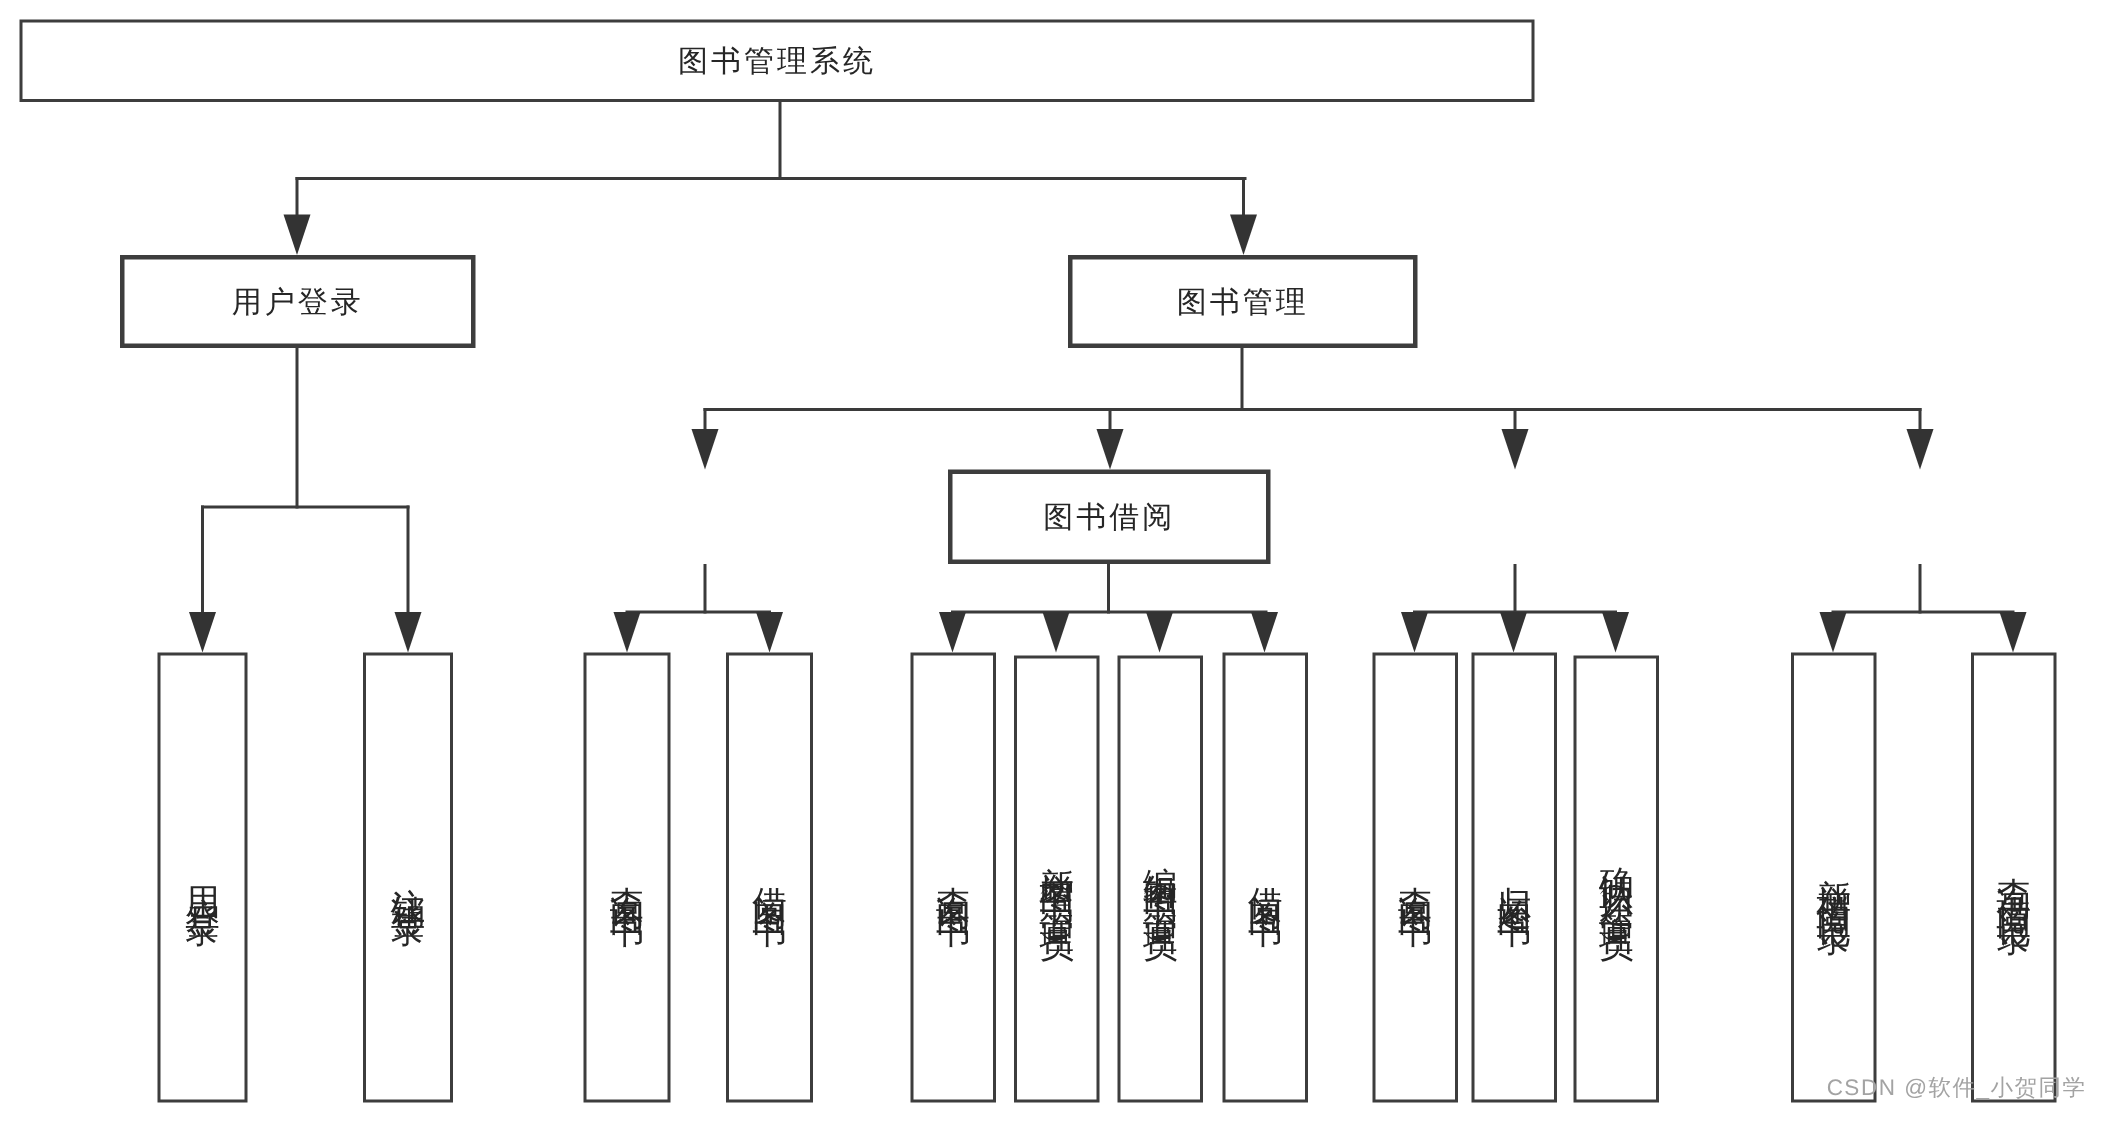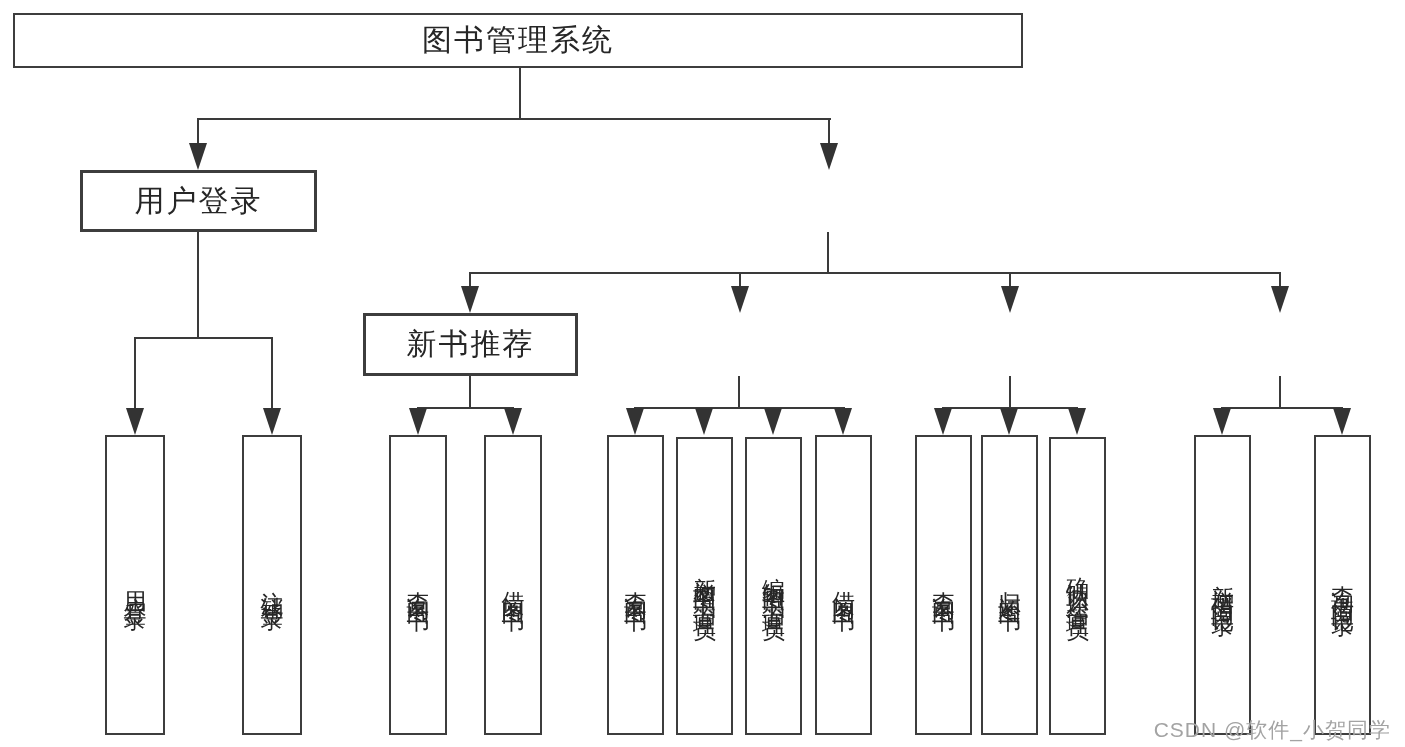--- a/index.html
+++ b/index.html
@@ -15,48 +15,51 @@
     border-left:9px solid transparent;
     border-right:9px solid transparent;
     border-top:27px solid #333333;
   }
   .box{
     position:absolute;background:#ffffff;border:2px solid #3d3d3d;
     display:flex;align-items:center;justify-content:center;
     color:#262626;box-sizing:border-box;
   }
   .b3{border-width:3px;}
-  .hbox{font-size:30px;letter-spacing:2px;white-space:nowrap;align-items:center;}
+  .hbox{font-size:20px;letter-spacing:2px;white-space:nowrap;align-items:center;}
   .vlabel{
     writing-mode:vertical-rl;text-orientation:mixed;
     font-size:23px;letter-spacing:6px;line-height:1;
   }
   .watermark{
     position:absolute;top:716px;right:14px;z-index:9;
-    color:#a3a3a3;font-size:21px;letter-spacing:1px;white-space:nowrap;
+    color:#a3a3a3;font-size:15px;letter-spacing:1px;white-space:nowrap;
   }
 </style>
 </head>
 <body>
 
 <div class="canvas">
 
   <div class="box hbox" style="left:13px;top:13px;width:1010px;height:55px;">
     <span>图书管理系统</span>
   </div>
 
   <div class="line" style="left:519px;top:68px;width:2px;height:52px;"></div>
   <div class="line" style="left:197px;top:118px;width:634px;height:2px;"></div>
   <div class="line" style="left:197px;top:118px;width:2px;height:27px;"></div>
   <div class="line" style="left:828px;top:118px;width:2px;height:27px;"></div>
   <div class="arrow" style="left:189px;top:143px;"></div>
   <div class="arrow" style="left:820px;top:143px;"></div>
 
   <div class="box hbox b3" style="left:80px;top:170px;width:237px;height:62px;">
     <span>用户登录</span>
+  </div>
+  <div class="box hbox b3" style="left:712px;top:170px;width:233px;height:62px;">
+    <span>图书管理</span>
   </div>
 
   <div class="line" style="left:197px;top:232px;width:2px;height:107px;"></div>
   <div class="line" style="left:134px;top:337px;width:139px;height:2px;"></div>
   <div class="line" style="left:134px;top:337px;width:2px;height:72px;"></div>
   <div class="line" style="left:271px;top:337px;width:2px;height:72px;"></div>
   <div class="arrow" style="left:126px;top:408px;"></div>
   <div class="arrow" style="left:263px;top:408px;"></div>
 
   <div class="box" style="left:105px;top:435px;width:60px;height:300px;">
@@ -70,22 +73,22 @@
   <div class="line" style="left:469px;top:272px;width:812px;height:2px;"></div>
   <div class="line" style="left:469px;top:272px;width:2px;height:16px;"></div>
   <div class="line" style="left:739px;top:272px;width:2px;height:16px;"></div>
   <div class="line" style="left:1009px;top:272px;width:2px;height:16px;"></div>
   <div class="line" style="left:1279px;top:272px;width:2px;height:16px;"></div>
   <div class="arrow" style="left:461px;top:286px;"></div>
   <div class="arrow" style="left:731px;top:286px;"></div>
   <div class="arrow" style="left:1001px;top:286px;"></div>
   <div class="arrow" style="left:1271px;top:286px;"></div>
 
-  <div class="box hbox b3" style="left:363px;top:313px;width:215px;height:63px;">
-    <span>新书推荐</span>
+  <div class="box hbox b3" style="left:632px;top:313px;width:215px;height:63px;">
+    <span>图书借阅</span>
   </div>
 
   <div class="line" style="left:469px;top:376px;width:2px;height:33px;"></div>
   <div class="line" style="left:417px;top:407px;width:97px;height:2px;"></div>
   <div class="arrow" style="left:409px;top:408px;"></div>
   <div class="arrow" style="left:504px;top:408px;"></div>
   <div class="box" style="left:389px;top:435px;width:58px;height:300px;">
     <span class="vlabel">查询图书</span>
   </div>
   <div class="box" style="left:484px;top:435px;width:58px;height:300px;">

